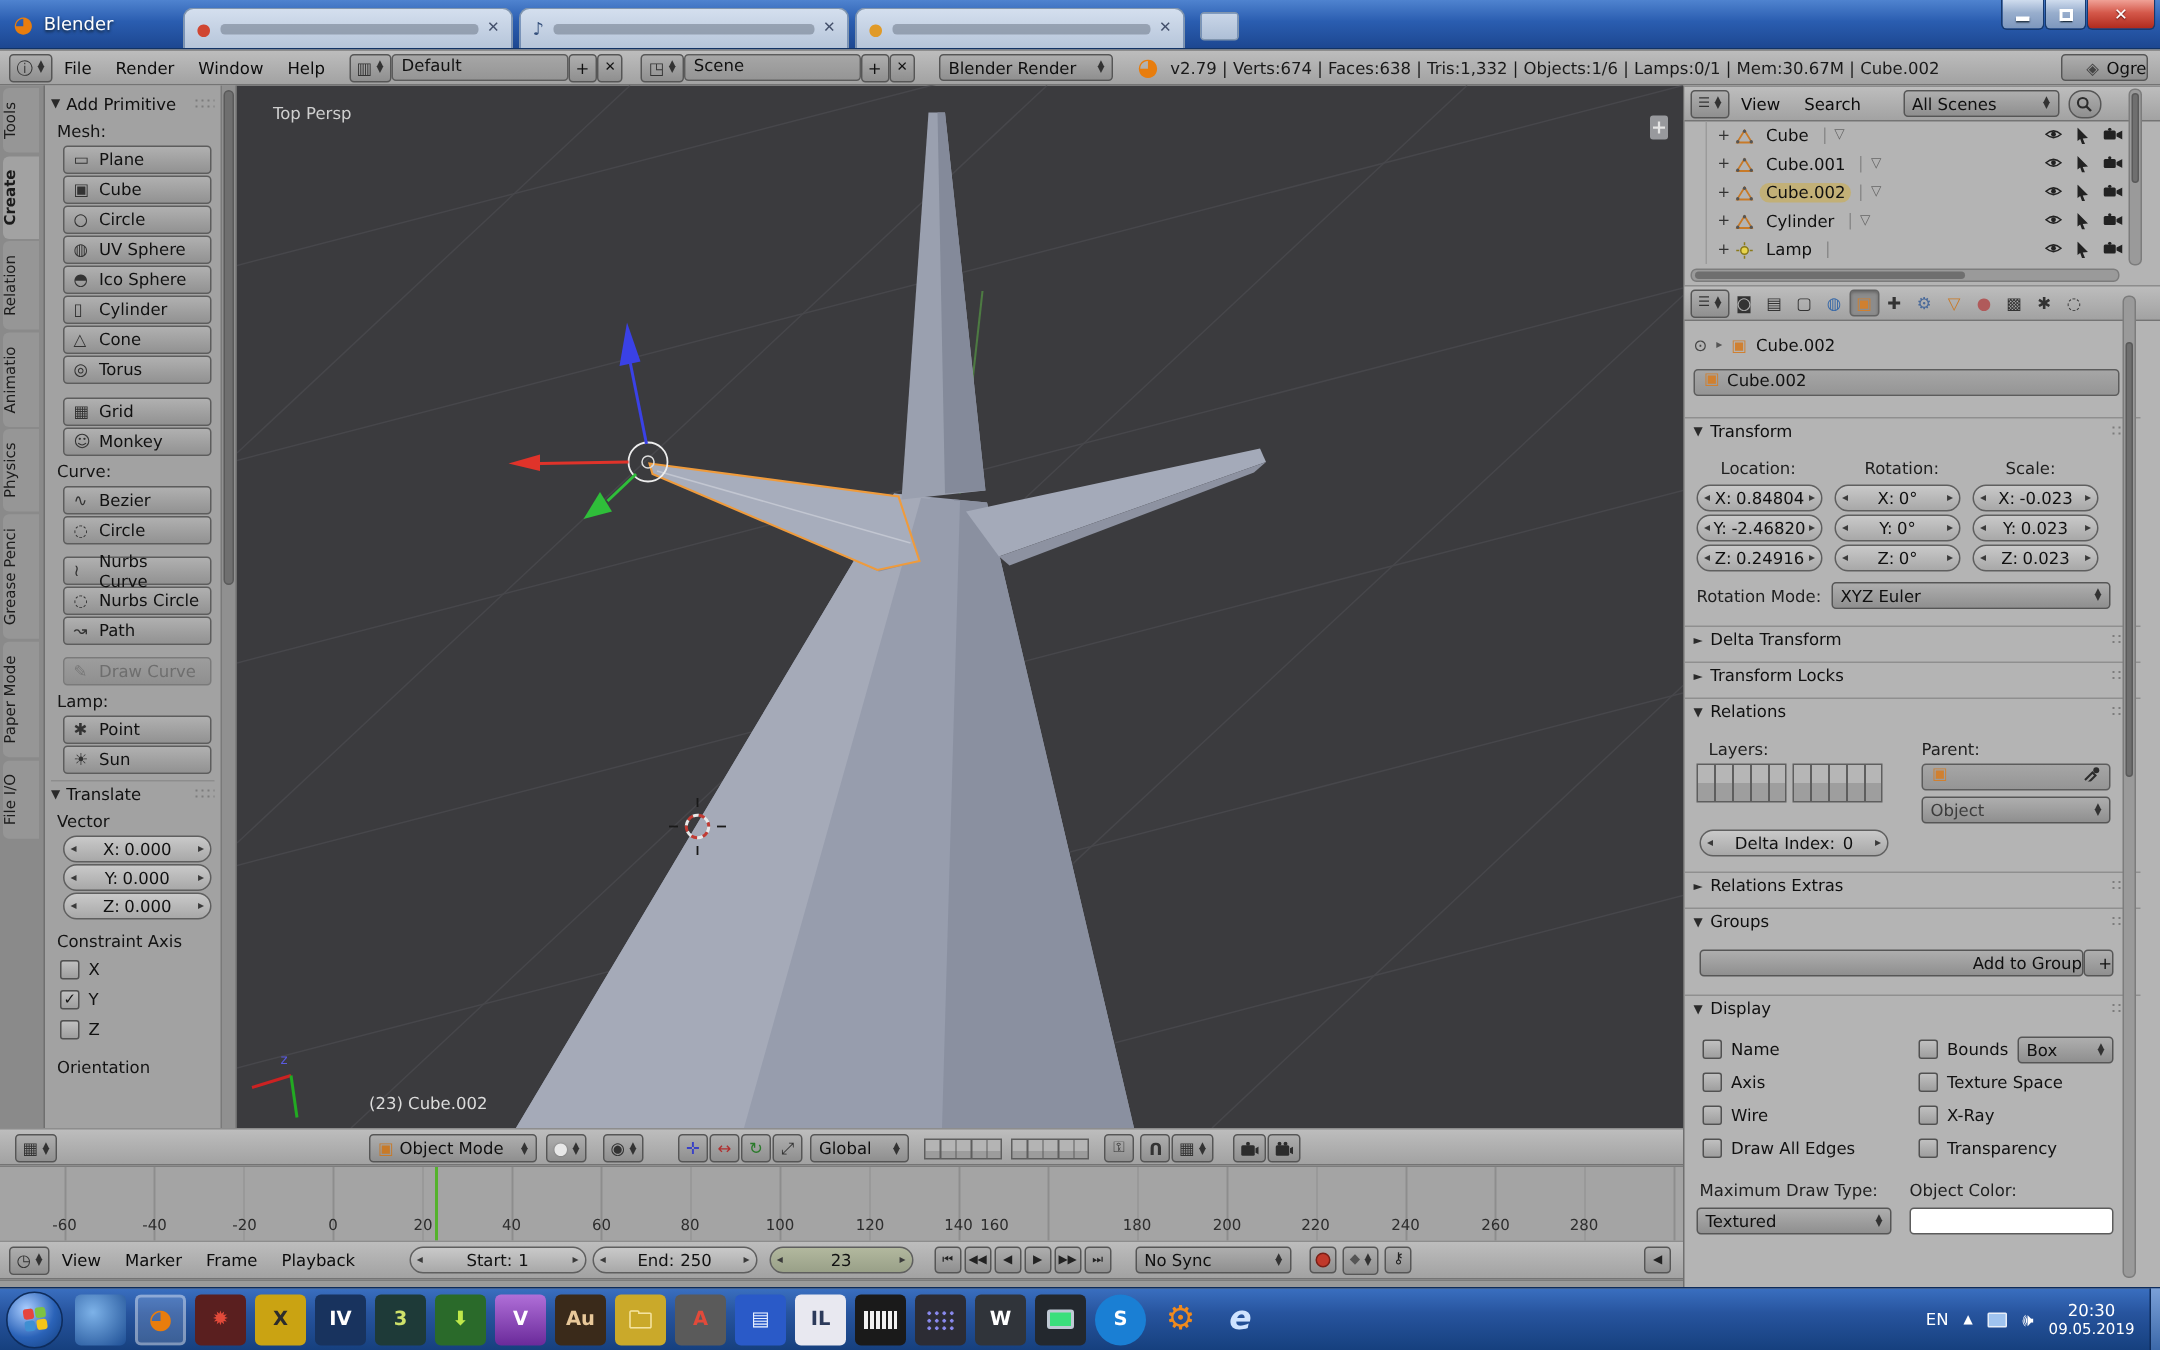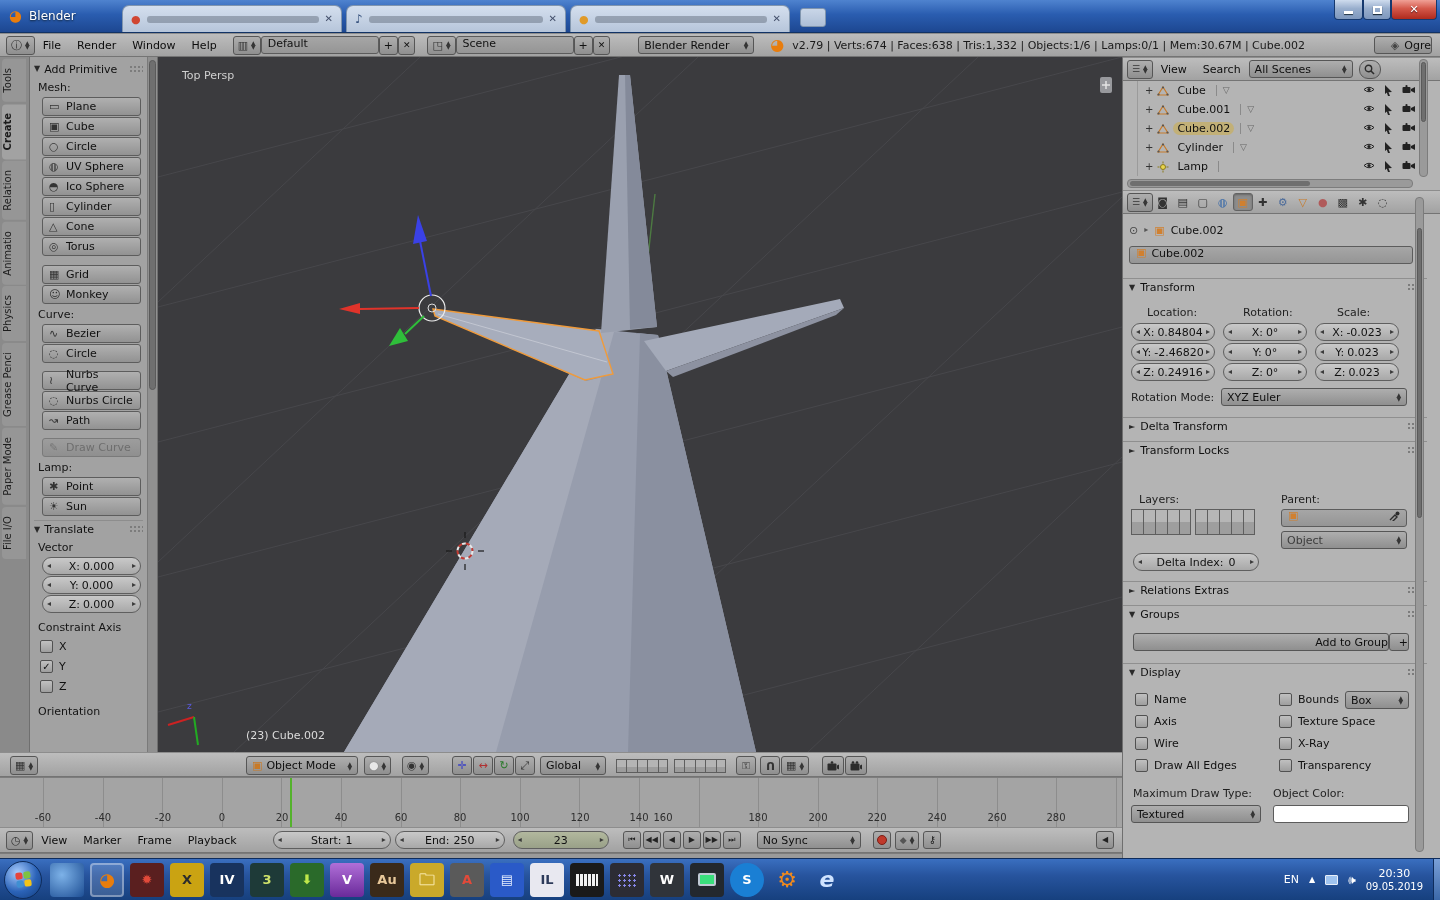--- a/index.html
+++ b/index.html
@@ -167,21 +167,21 @@
       </div>
     <div class="namebox" style="width:118px">
         <span>Scene</span>
       </div>
     <div class="iconbtn">
         <span class="g" data-glyph="+"></span>
       </div>
     <div class="iconbtn">
         <span class="g" data-glyph="✕" style="font-size:9px"></span>
       </div>
-    <div class="btn79 dd" style="width:116px;margin-left:28px">
+    <div class="btn79 dd" style="width:116px;margin-left:16px">
         <span>Blender Render</span>
         <span class="ud"></span>
       </div>
     <span class="g" data-glyph="◕" style="color:#e87d0d;font-size:16px;margin:0 8px 0 16px"></span>
     <span class="stats">v2.79 | Verts:674 | Faces:638 | Tris:1,332 | Objects:1/6 | Lamps:0/1 | Mem:30.67M | Cube.002</span>
     <div class="btn79" style="width:58px;margin-left:auto;margin-right:8px;gap:5px">
         <span class="g" data-glyph="◈" style="color:#444"></span>
         <span>Ogre</span>
       </div>
   </div>
@@ -556,21 +556,21 @@
 
   <div id="rp" class="abs">
 
     <div id="outhdr" class="rpabs edhdr row">
       <div class="iconbtn" style="margin-left:4px">
           <span class="g" data-glyph="☰" style="color:#333;font-size:9px"></span>
           <span class="ud"></span>
         </div>
       <span class="menu">View</span>
       <span class="menu">Search</span>
-      <div class="btn79 dd" style="width:104px;margin-left:0">
+      <div class="btn79 dd" style="width:104px;margin-left:20px">
           <span>All Scenes</span>
           <span class="ud"></span>
         </div>
       <div class="iconbtn" style="margin-left:6px;width:22px;border-radius:9px">
         <svg width="11" height="11">
             <circle cx="4.5" cy="4.5" r="3.2" fill="none" stroke="#2c2c2c" stroke-width="1.4"></circle>
             <line x1="7" y1="7" x2="10" y2="10" stroke="#2c2c2c" stroke-width="1.6"></line>
           </svg>
       </div>
     </div>
@@ -863,20 +863,25 @@
     <div class="panelhdr" style="top:360px">
         <span class="tri g" data-glyph="►"></span>
         <span>Delta Transform</span>
         <span class="dots"></span>
       </div>
     <div class="panelhdr" style="top:384px">
         <span class="tri g" data-glyph="►"></span>
         <span>Transform Locks</span>
         <span class="dots"></span>
       </div>
+    <div class="panelhdr" style="top:408px">
+        <span class="tri g" data-glyph="▼"></span>
+        <span>Relations</span>
+        <span class="dots"></span>
+      </div>
 
     <span class="rpabs plabel" style="left:16px;top:436px">Layers:</span>
     <span class="rpabs plabel" style="left:158px;top:436px">Parent:</span>
     <div class="rpabs pgrid" style="left:8px;top:452px"></div>
     <div class="rpabs pgrid" style="left:72px;top:452px"></div>
     <div class="rpabs namebox" style="left:158px;top:452px;width:126px;justify-content:space-between">
       <span class="g" data-glyph="▣" style="color:#d08030"></span>
       <svg width="11" height="11">
           <path d="M1,10 L6,5 L8,7 L3,12" fill="none" stroke="#2c2c2c" stroke-width="1.4"></path>
           <circle cx="8.5" cy="3.5" r="2" fill="#2c2c2c"></circle>

